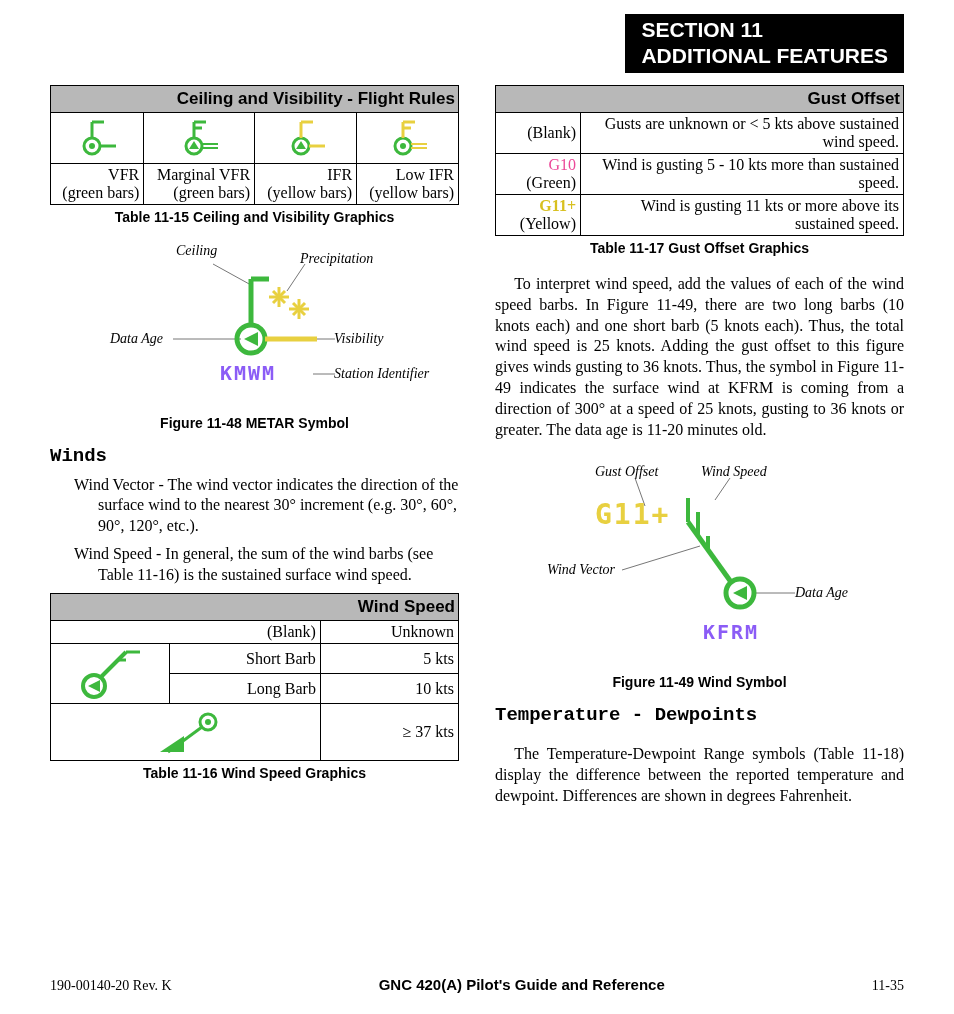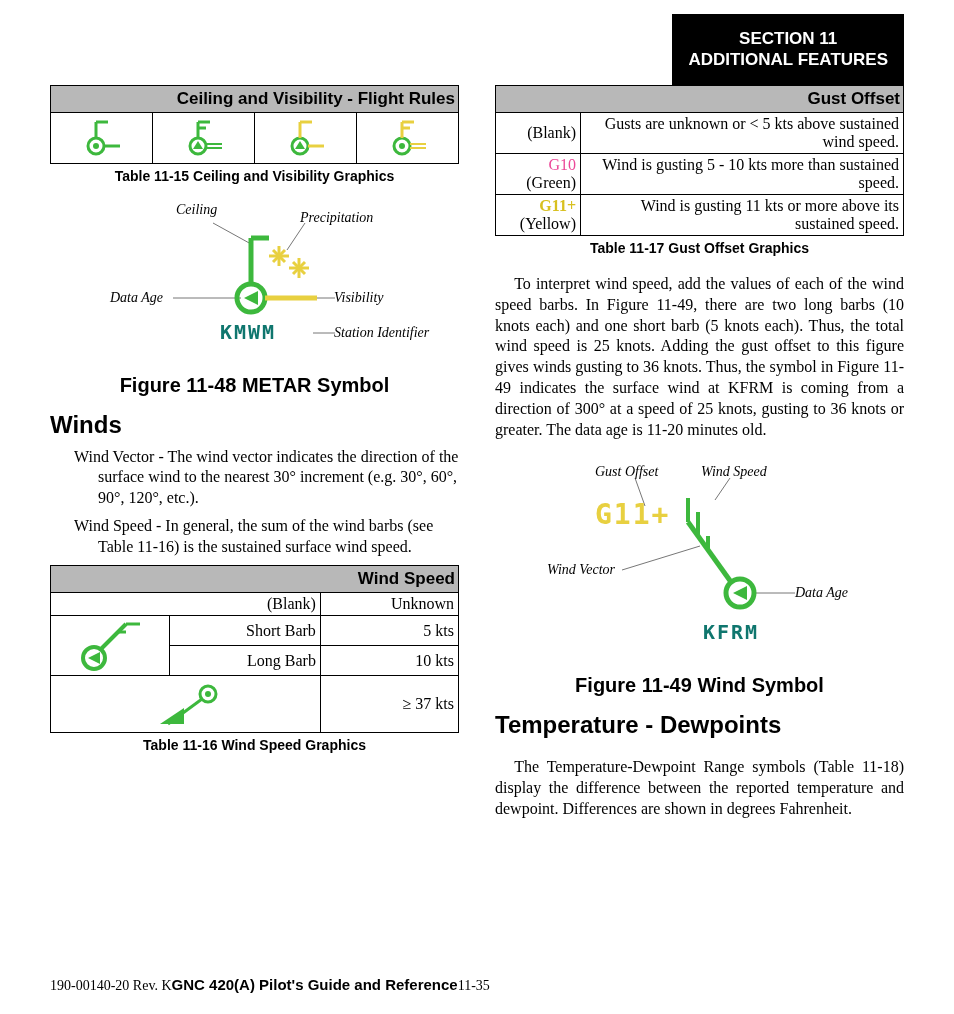--- a/index.html
+++ b/index.html
@@ -19,23 +19,23 @@
     box-sizing: border-box;
   }
   .header-box {
     position: absolute;
     top: 14px;
     right: 50px;
     background: #000;
     color: #fff;
     font-family: Arial, sans-serif;
     font-weight: bold;
-    font-size: 17px;
-    text-align: center;
-    padding: 14px 16px;
+    font-size: 21px;
+    text-align: left;
+    padding: 3px 16px;
     line-height: 1.25;
   }
   .columns {
     display: flex;
     gap: 36px;
     margin-top: 65px;
   }
   .col {
     flex: 1;
     min-width: 0;
@@ -61,28 +61,28 @@
   .caption {
     font-family: 'Arial Narrow', Arial, sans-serif;
     font-weight: bold;
     font-size: 14px;
     text-align: center;
     margin: 4px 0 14px 0;
   }
   .fig-caption {
     font-family: 'Arial Narrow', Arial, sans-serif;
     font-weight: bold;
-    font-size: 20px;
+    font-size: 14px;
     text-align: center;
     margin: 6px 0 14px 0;
   }
   .h2 {
-    font-family: Liberation Sans, sans-serif;
-    font-weight: bold;
-    font-size: 24px;
+    font-family: Liberation Mono, monospace;
+    font-weight: bold;
+    font-size: 19px;
     margin: 6px 0 8px 0;
   }
   .para {
     font-size: 16px;
     margin: 18px 0;
     text-align: justify;
     text-indent: 1.2em;
     line-height: 1.3;
   }
   .item {
@@ -96,32 +96,32 @@
     height: 46px;
   }
   .svg-icon { display:block; margin:auto; }
   .lbl-italic { font-style: italic; font-size: 14px; font-family: Georgia, serif; }
   .footer {
     position: absolute;
     bottom: 20px;
     left: 50px;
     right: 50px;
     display: flex;
-    justify-content: flex-start;
+    justify-content: space-between;
     font-size: 14px;
     align-items: baseline;
   }
   .footer-center {
     font-family: 'Arial Narrow', Arial, sans-serif;
     font-weight: bold;
     font-size: 15px;
   }
   .green-txt { color: #ec4899; font-weight: normal; }
   .yellow-txt { color: #d8c020; font-weight: bold; }
-  .pixel-txt { font-family: monospace; font-weight: bold; letter-spacing: 2px; color:#0f766e; font-size: 20px;}
+  .pixel-txt { font-family: monospace; font-weight: bold; letter-spacing: 2px; color:#8b5cf6; font-size: 20px;}
 </style>
 </head>
 <body>
 
 <div class="page">
 
   <div class="header-box">
     <div>SECTION 11</div>
     <div>ADDITIONAL FEATURES</div>
   </div>
@@ -169,20 +169,26 @@
             <svg class="svg-icon" width="46" height="40">
                   <circle cx="18" cy="28" r="8" fill="none" stroke="#3db83d" stroke-width="3"></circle>
                   <circle cx="18" cy="28" r="3" fill="#3db83d"></circle>
                   <line x1="18" y1="20" x2="18" y2="4" stroke="#e8d040" stroke-width="3"></line>
                   <line x1="18" y1="4" x2="30" y2="4" stroke="#e8d040" stroke-width="3"></line>
                   <line x1="18" y1="10" x2="26" y2="10" stroke="#e8d040" stroke-width="3"></line>
                   <line x1="26" y1="26" x2="42" y2="26" stroke="#e8d040" stroke-width="2"></line>
                   <line x1="26" y1="30" x2="42" y2="30" stroke="#e8d040" stroke-width="2"></line>
                 </svg>
           </td>
+        </tr>
+        <tr>
+          <td><span>VFR</span><br><span>(green bars)</span></td>
+          <td><span>Marginal VFR</span><br><span>(green bars)</span></td>
+          <td><span>IFR</span><br><span>(yellow bars)</span></td>
+          <td><span>Low IFR</span><br><span>(yellow bars)</span></td>
         </tr>
       </tbody>
         </table>
       <div class="caption">Table 11-15  Ceiling and Visibility Graphics</div>
 
       <div style="position:relative; height:170px; margin: 8px 0 0 0;">
         <svg width="400" height="170" style="display:block;margin:auto;">
 
           <line x1="158" y1="25" x2="196" y2="46" stroke="#777" stroke-width="1"></line>
           <line x1="250" y1="25" x2="232" y2="52" stroke="#777" stroke-width="1"></line>

